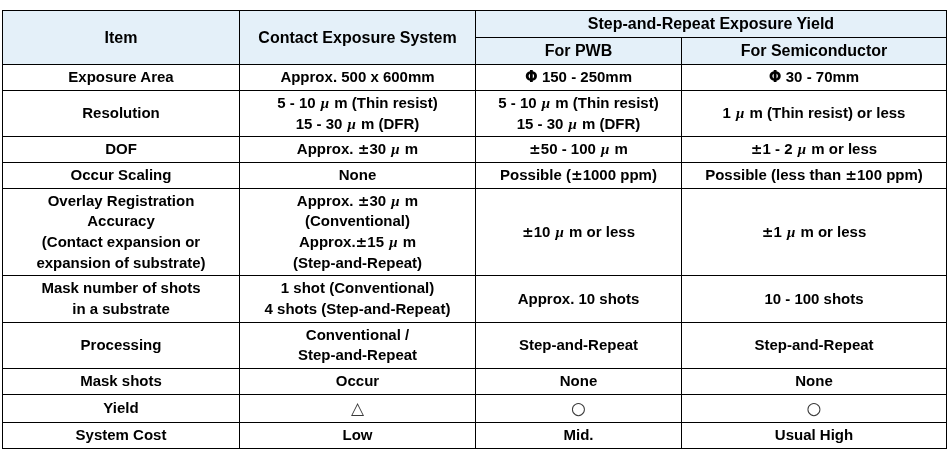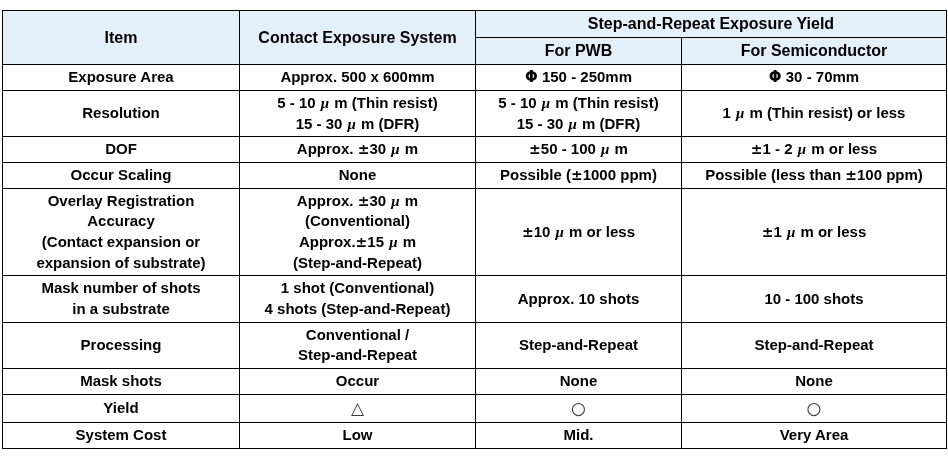--- a/index.html
+++ b/index.html
@@ -227,17 +227,17 @@
         <td class="cell-lines">
           <span>System Cost</span>
         </td>
         <td class="cell-lines">
           <span>Low</span>
         </td>
         <td class="cell-lines">
           <span>Mid.</span>
         </td>
         <td class="cell-lines">
-          <span>Very Area</span>
+          <span>Usual High</span>
         </td>
       </tr>
     </tbody>
 </table>
 
 </body></html>

